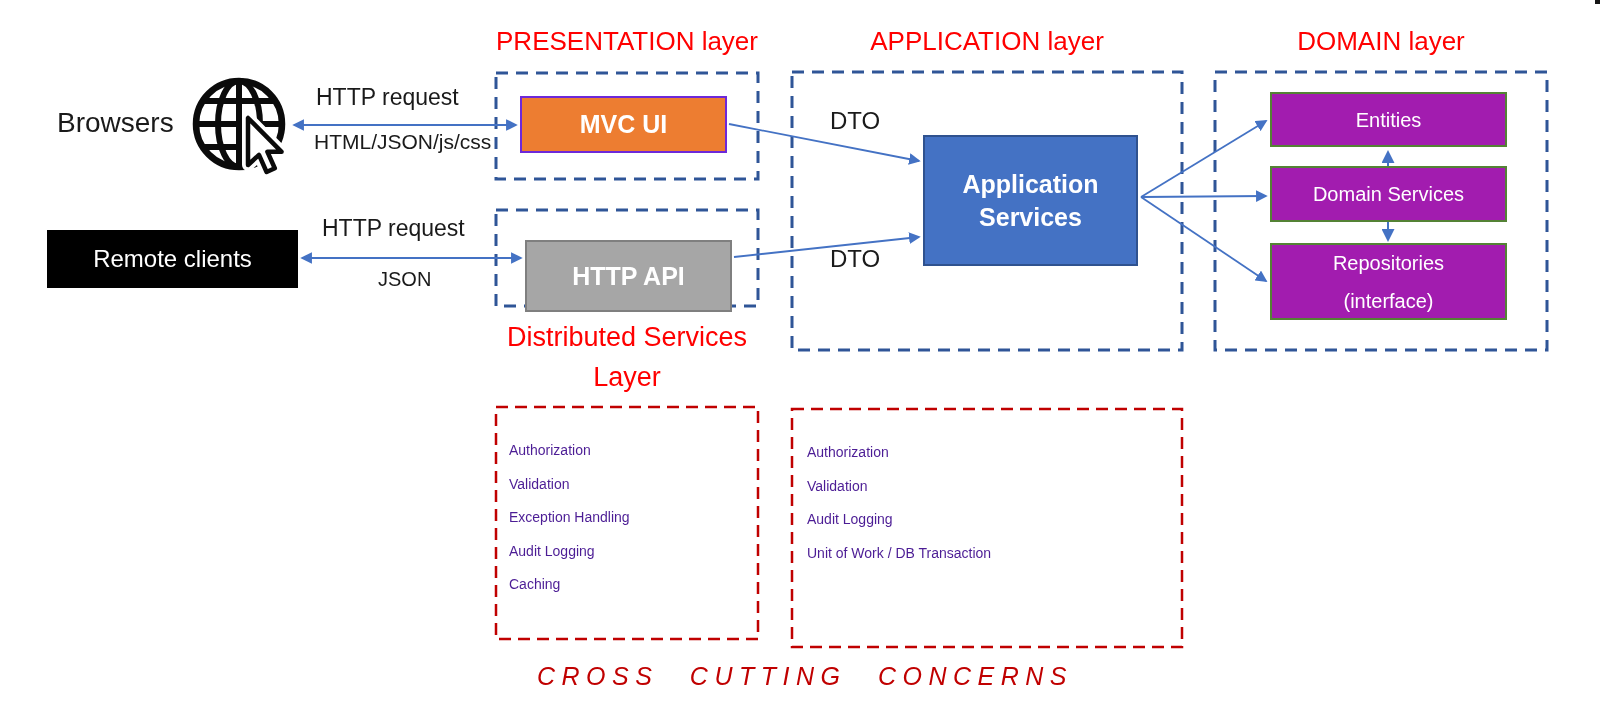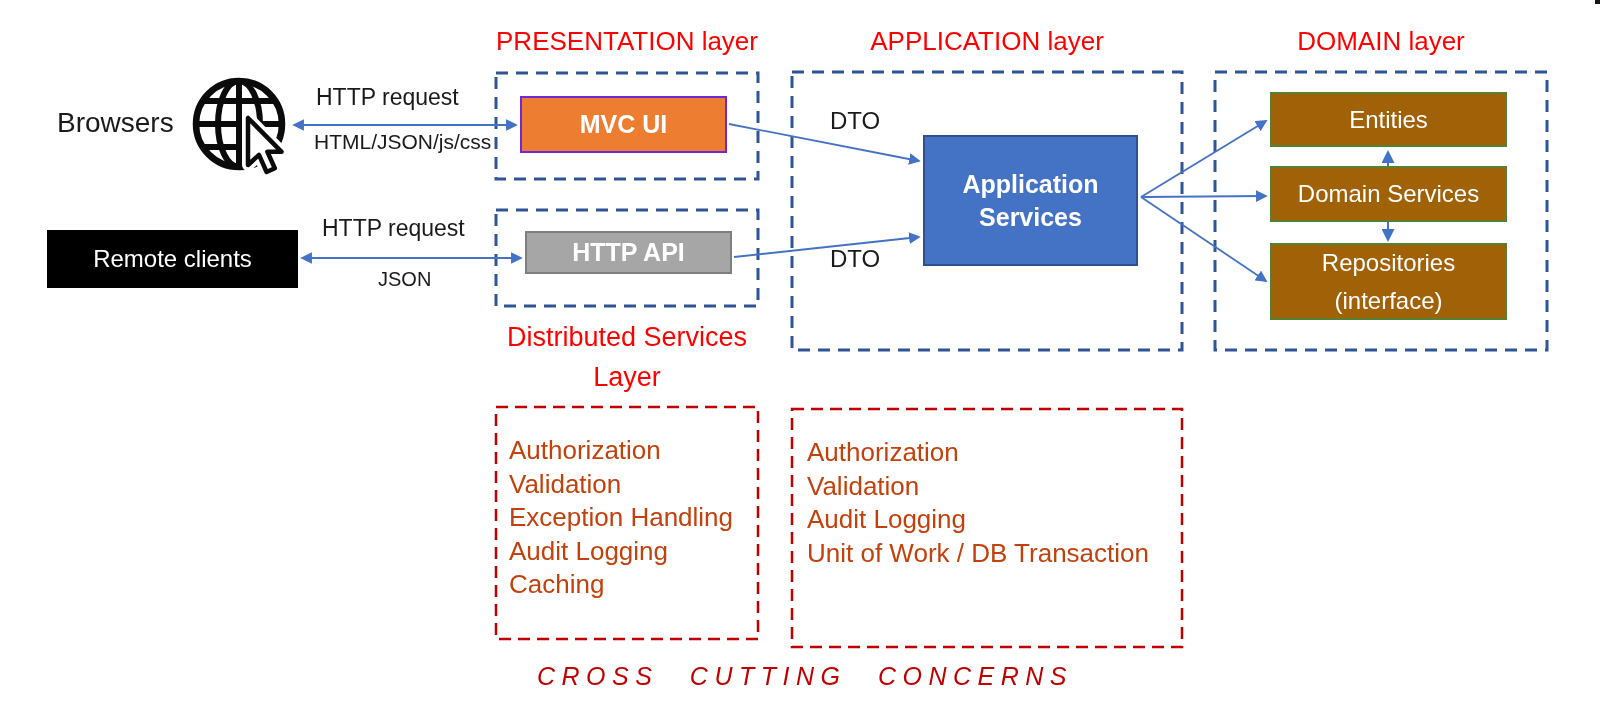--- a/index.html
+++ b/index.html
@@ -13,26 +13,26 @@
   .plain-label{color:#1a1a1a;white-space:nowrap;}
   .layer-title{color:#FF0000;font-size:26px;text-align:center;white-space:nowrap;}
   .layer-title.wrap{white-space:normal;line-height:40px;}
 
   .node{display:flex;align-items:center;justify-content:center;text-align:center;
         color:#ffffff;box-sizing:border-box;}
   .node-bold{font-weight:bold;}
   .mvc{background:#ED7D31;border:2px solid #6d28d9;font-size:25px;}
   .api{background:#A6A6A6;border:2px solid #7F7F7F;font-size:25px;}
   .appsvc{background:#4472C4;border:2px solid #2F528F;font-size:25px;line-height:33px;}
-  .green{background:#a16207;border:2px solid #548235;font-size:24px;line-height:30px;}
+  .green{background:#a21caf;border:2px solid #548235;font-size:20px;line-height:30px;}
   .blackbox{background:#000000;font-size:24px;}
 
   .lines-center > div{text-align:center;}
 
-  .concern-list{color:#c2410c;font-size:26px;line-height:33.5px;}
+  .concern-list{color:#4c1d95;font-size:14px;line-height:33.5px;}
   .concern-list > div{white-space:nowrap;}
 
   .cross-title{
     color:#C00000;font-size:25px;font-style:italic;font-weight:500;
     letter-spacing:6.5px;word-spacing:18px;white-space:nowrap;text-align:right;
   }
   .artifact{background:#161616;}
 </style>
 </head>
 <body>
@@ -87,21 +87,21 @@
   <div class="abs node blackbox" style="left:47px;top:230px;width:251px;height:58px;">
     <span>Remote clients</span>
   </div>
   <div class="abs plain-label" style="left:322px;top:215px;font-size:23px;">HTTP request</div>
   <div class="abs plain-label" style="left:378px;top:268px;font-size:20px;">JSON</div>
 
   <div class="abs layer-title" style="left:496px;top:26px;width:262px;">PRESENTATION layer</div>
   <div class="abs node node-bold mvc" style="left:520px;top:96px;width:207px;height:57px;">
     <span>MVC UI</span>
   </div>
-  <div class="abs node node-bold api" style="left:525px;top:231px;width:207px;height:43px;align-items:center;">
+  <div class="abs node node-bold api" style="left:525px;top:240px;width:207px;height:72px;align-items:center;">
     <span>HTTP API</span>
   </div>
   <div class="abs layer-title wrap lines-center" style="left:496px;top:317px;width:262px;font-size:27px;">
       <div>Distributed Services</div>
       <div>Layer</div>
     </div>
 
   <div class="abs layer-title" style="left:792px;top:26px;width:390px;">APPLICATION layer</div>
   <div class="abs plain-label" style="left:830px;top:107px;font-size:24px;">DTO</div>
   <div class="abs plain-label" style="left:830px;top:245px;font-size:24px;">DTO</div>

